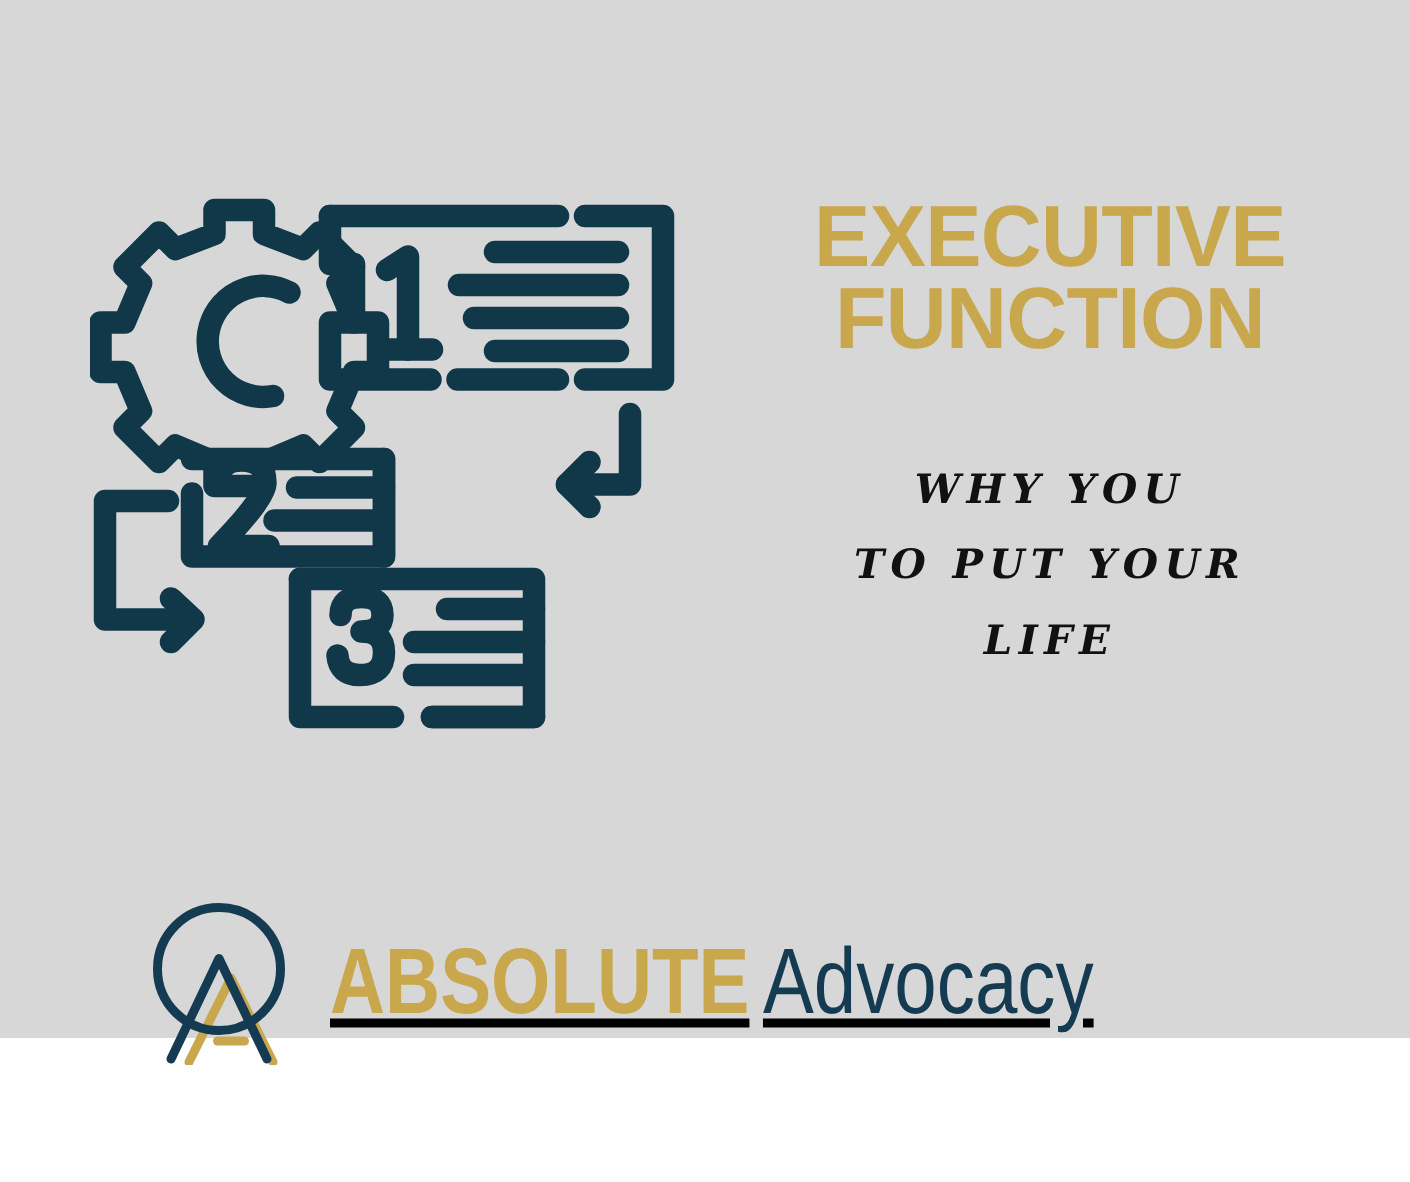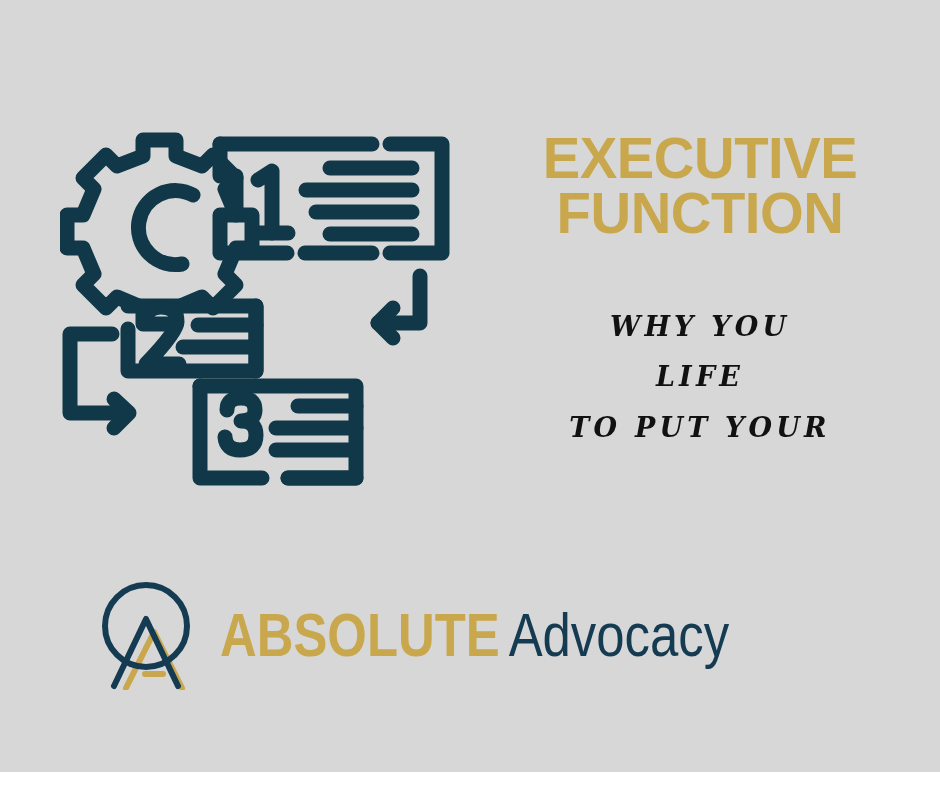--- a/index.html
+++ b/index.html
@@ -11,21 +11,21 @@
     width: 940px;
     height: 788px;
     overflow: hidden;
     font-family: "Liberation Sans", sans-serif;
   }
 
   
   #poster {
     position: relative;
     width: 940px;
-    height: 772px;
+    height: 692px;
     background: #d7d7d7;
   }
 
   
   #artwork-panel {
     position: absolute;
     left: 60px;
     top: 118px;
     width: 430px;
     height: 410px;
@@ -65,26 +65,27 @@
     letter-spacing: 4.2px;
     text-transform: uppercase;
   }
   #subhead .sh-line { display: block; white-space: nowrap; font-style: italic; }
 
   
   #logo-lockup {
     position: absolute;
     left: 0;
     right: 0;
-    top: 576px;
+    top: 596px;
     height: 118px;
     display: flex;
     align-items: center;
     justify-content: center;
     gap: 16px;
+    text-decoration: underline;
   }
   #logo-mark { display: block; width: 104px; height: 110px; flex: 0 0 auto; }
   #logo-wordmark {
     display: flex;
     align-items: baseline;
     gap: 11px;
     font-family: "Liberation Sans Narrow", "Liberation Sans", sans-serif;
     line-height: 1;
     transform: scaleX(0.82);
     transform-origin: left center;
@@ -165,22 +166,22 @@
 
   <div id="text-column">
 
     <h1 id="headline">
       <span class="hl-line">EXECUTIVE</span>
       <span class="hl-line">FUNCTION</span>
     </h1>
 
     <h2 id="subhead">
       <span class="sh-line">WHY YOU</span>
+      <span class="sh-line">TO PUT YOUR</span>
       <span class="sh-line">LIFE</span>
-      <span class="sh-line">TO PUT YOUR</span>
     </h2>
   </div>
 
   <div id="logo-lockup">
 
     <svg id="logo-mark" viewBox="0 0 104 110" xmlns="http://www.w3.org/2000/svg">
 
       <g fill="none" stroke="#c9a74c" stroke-width="6" stroke-linecap="round" stroke-linejoin="round">
         <path d="M 26,108 L 54,52 L 82,108"></path>
         <path d="M 45,94 L 63,94"></path>

